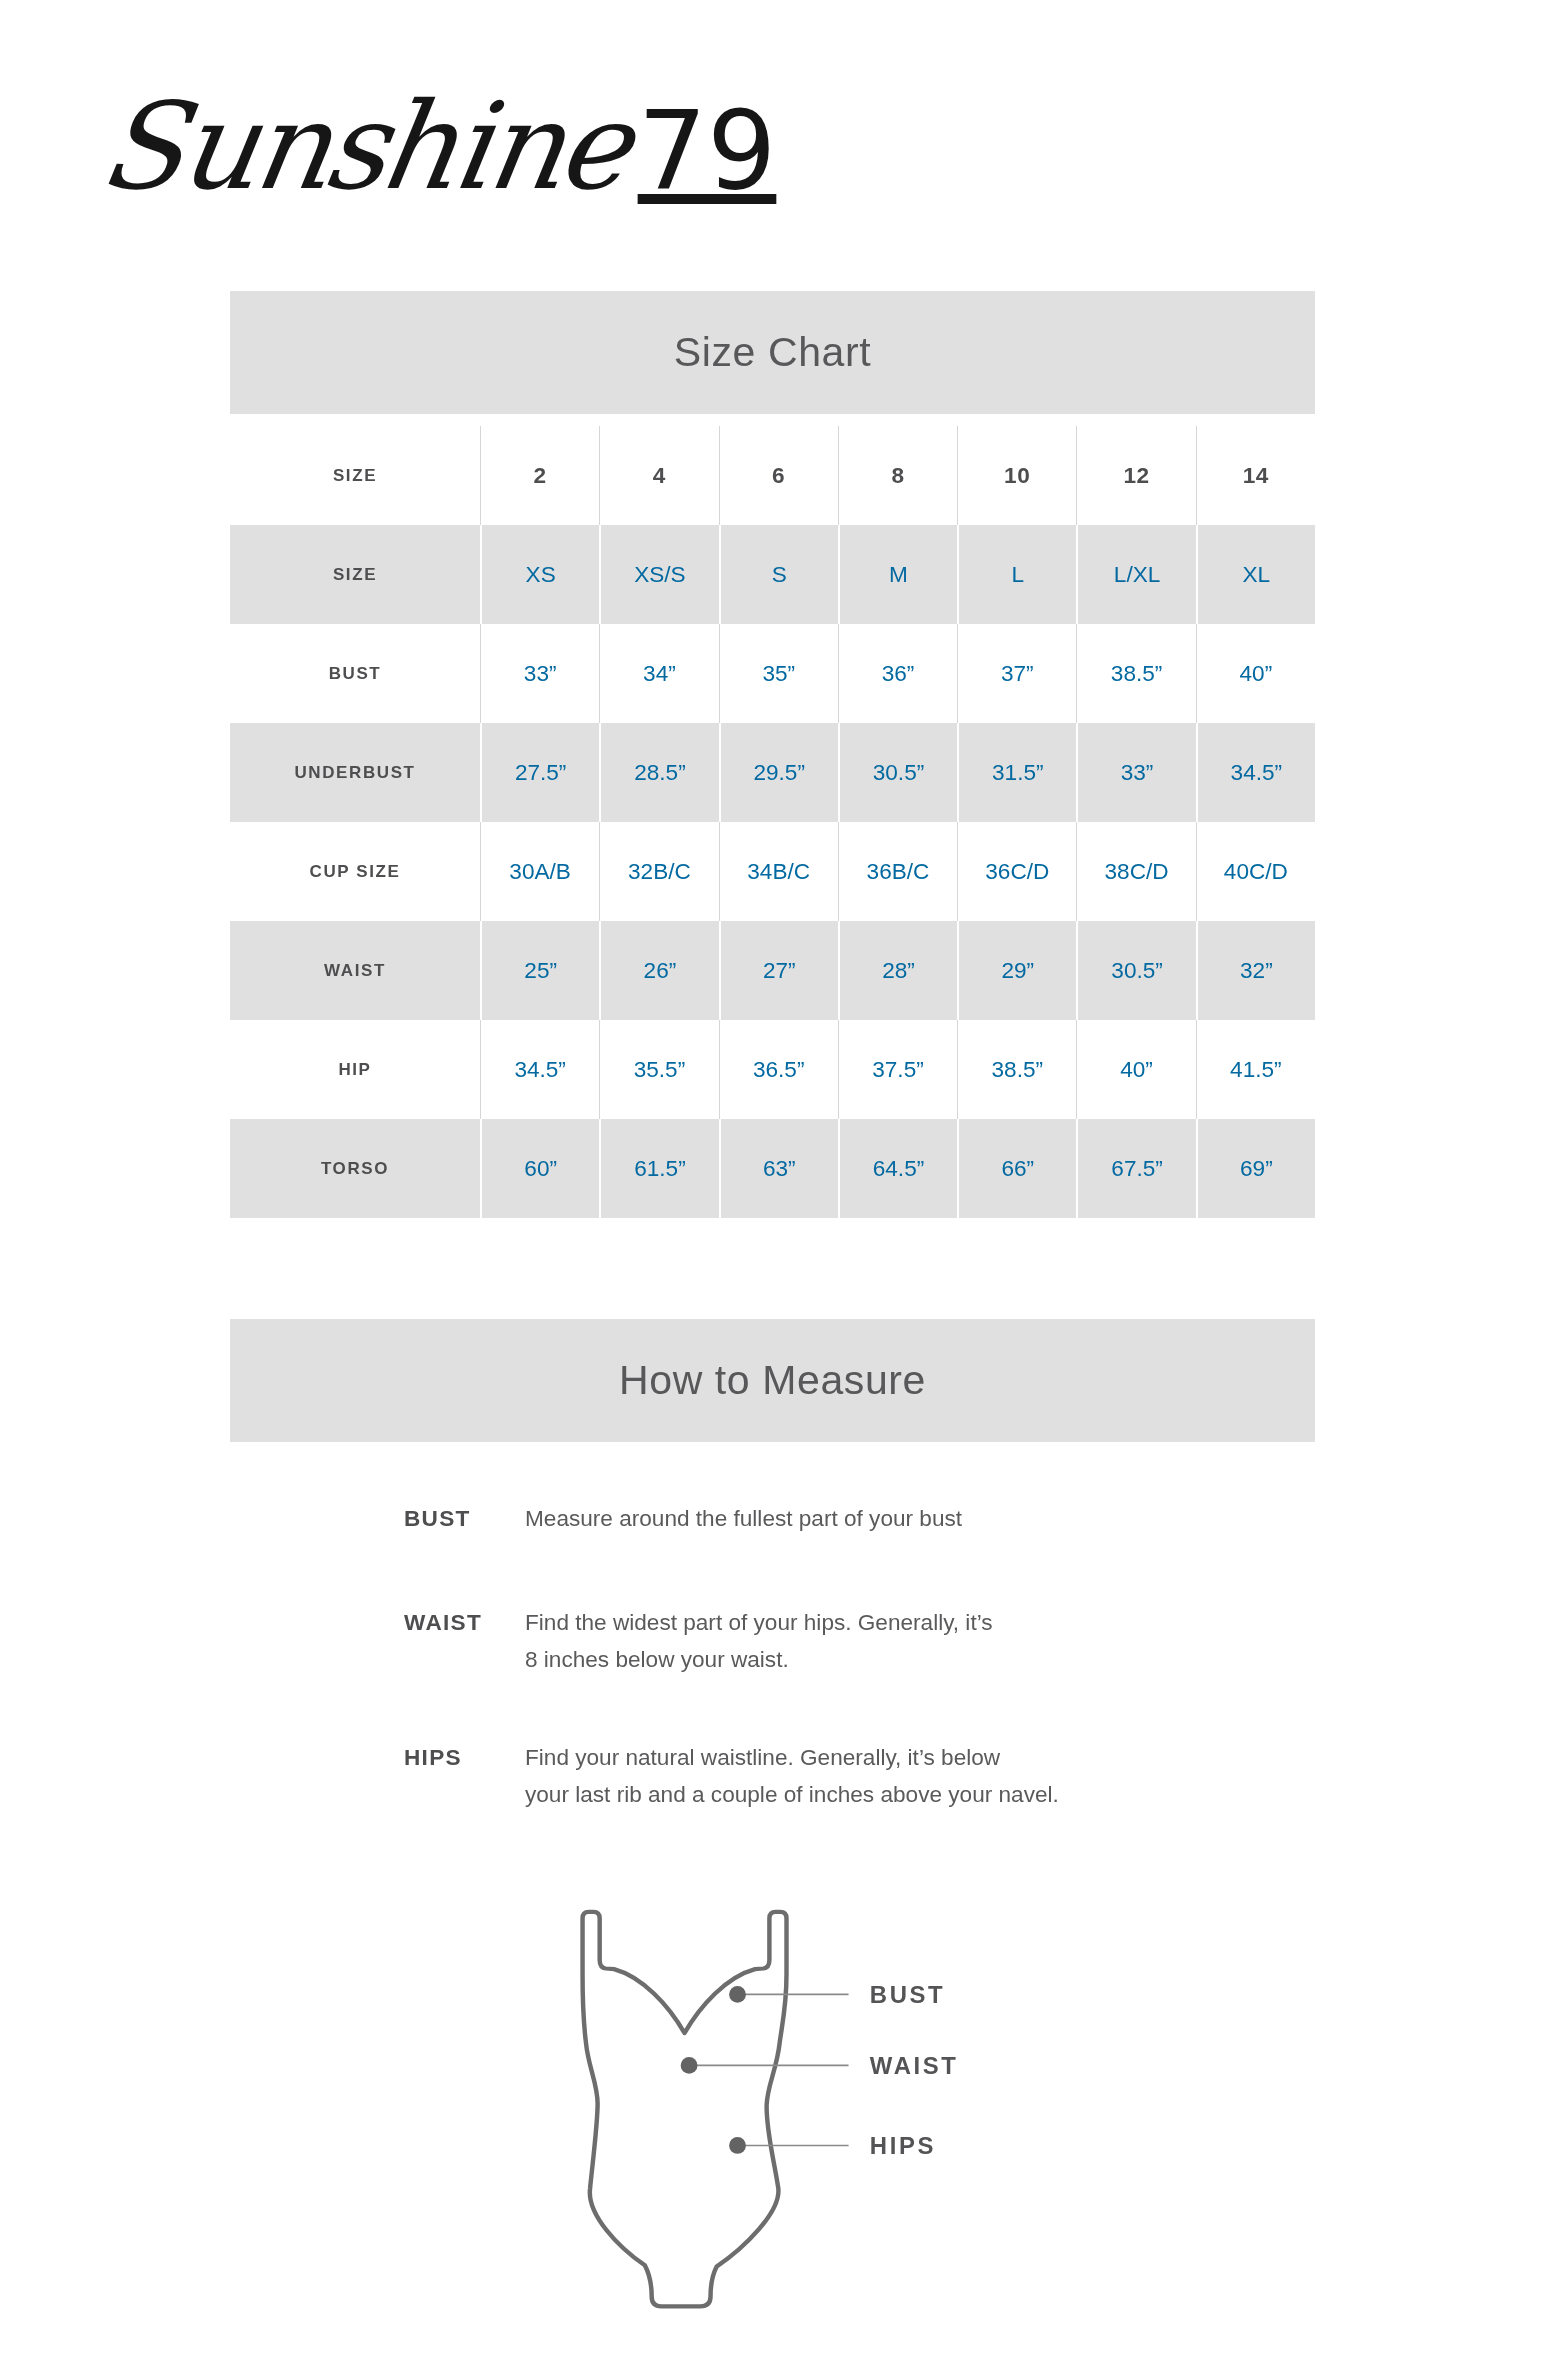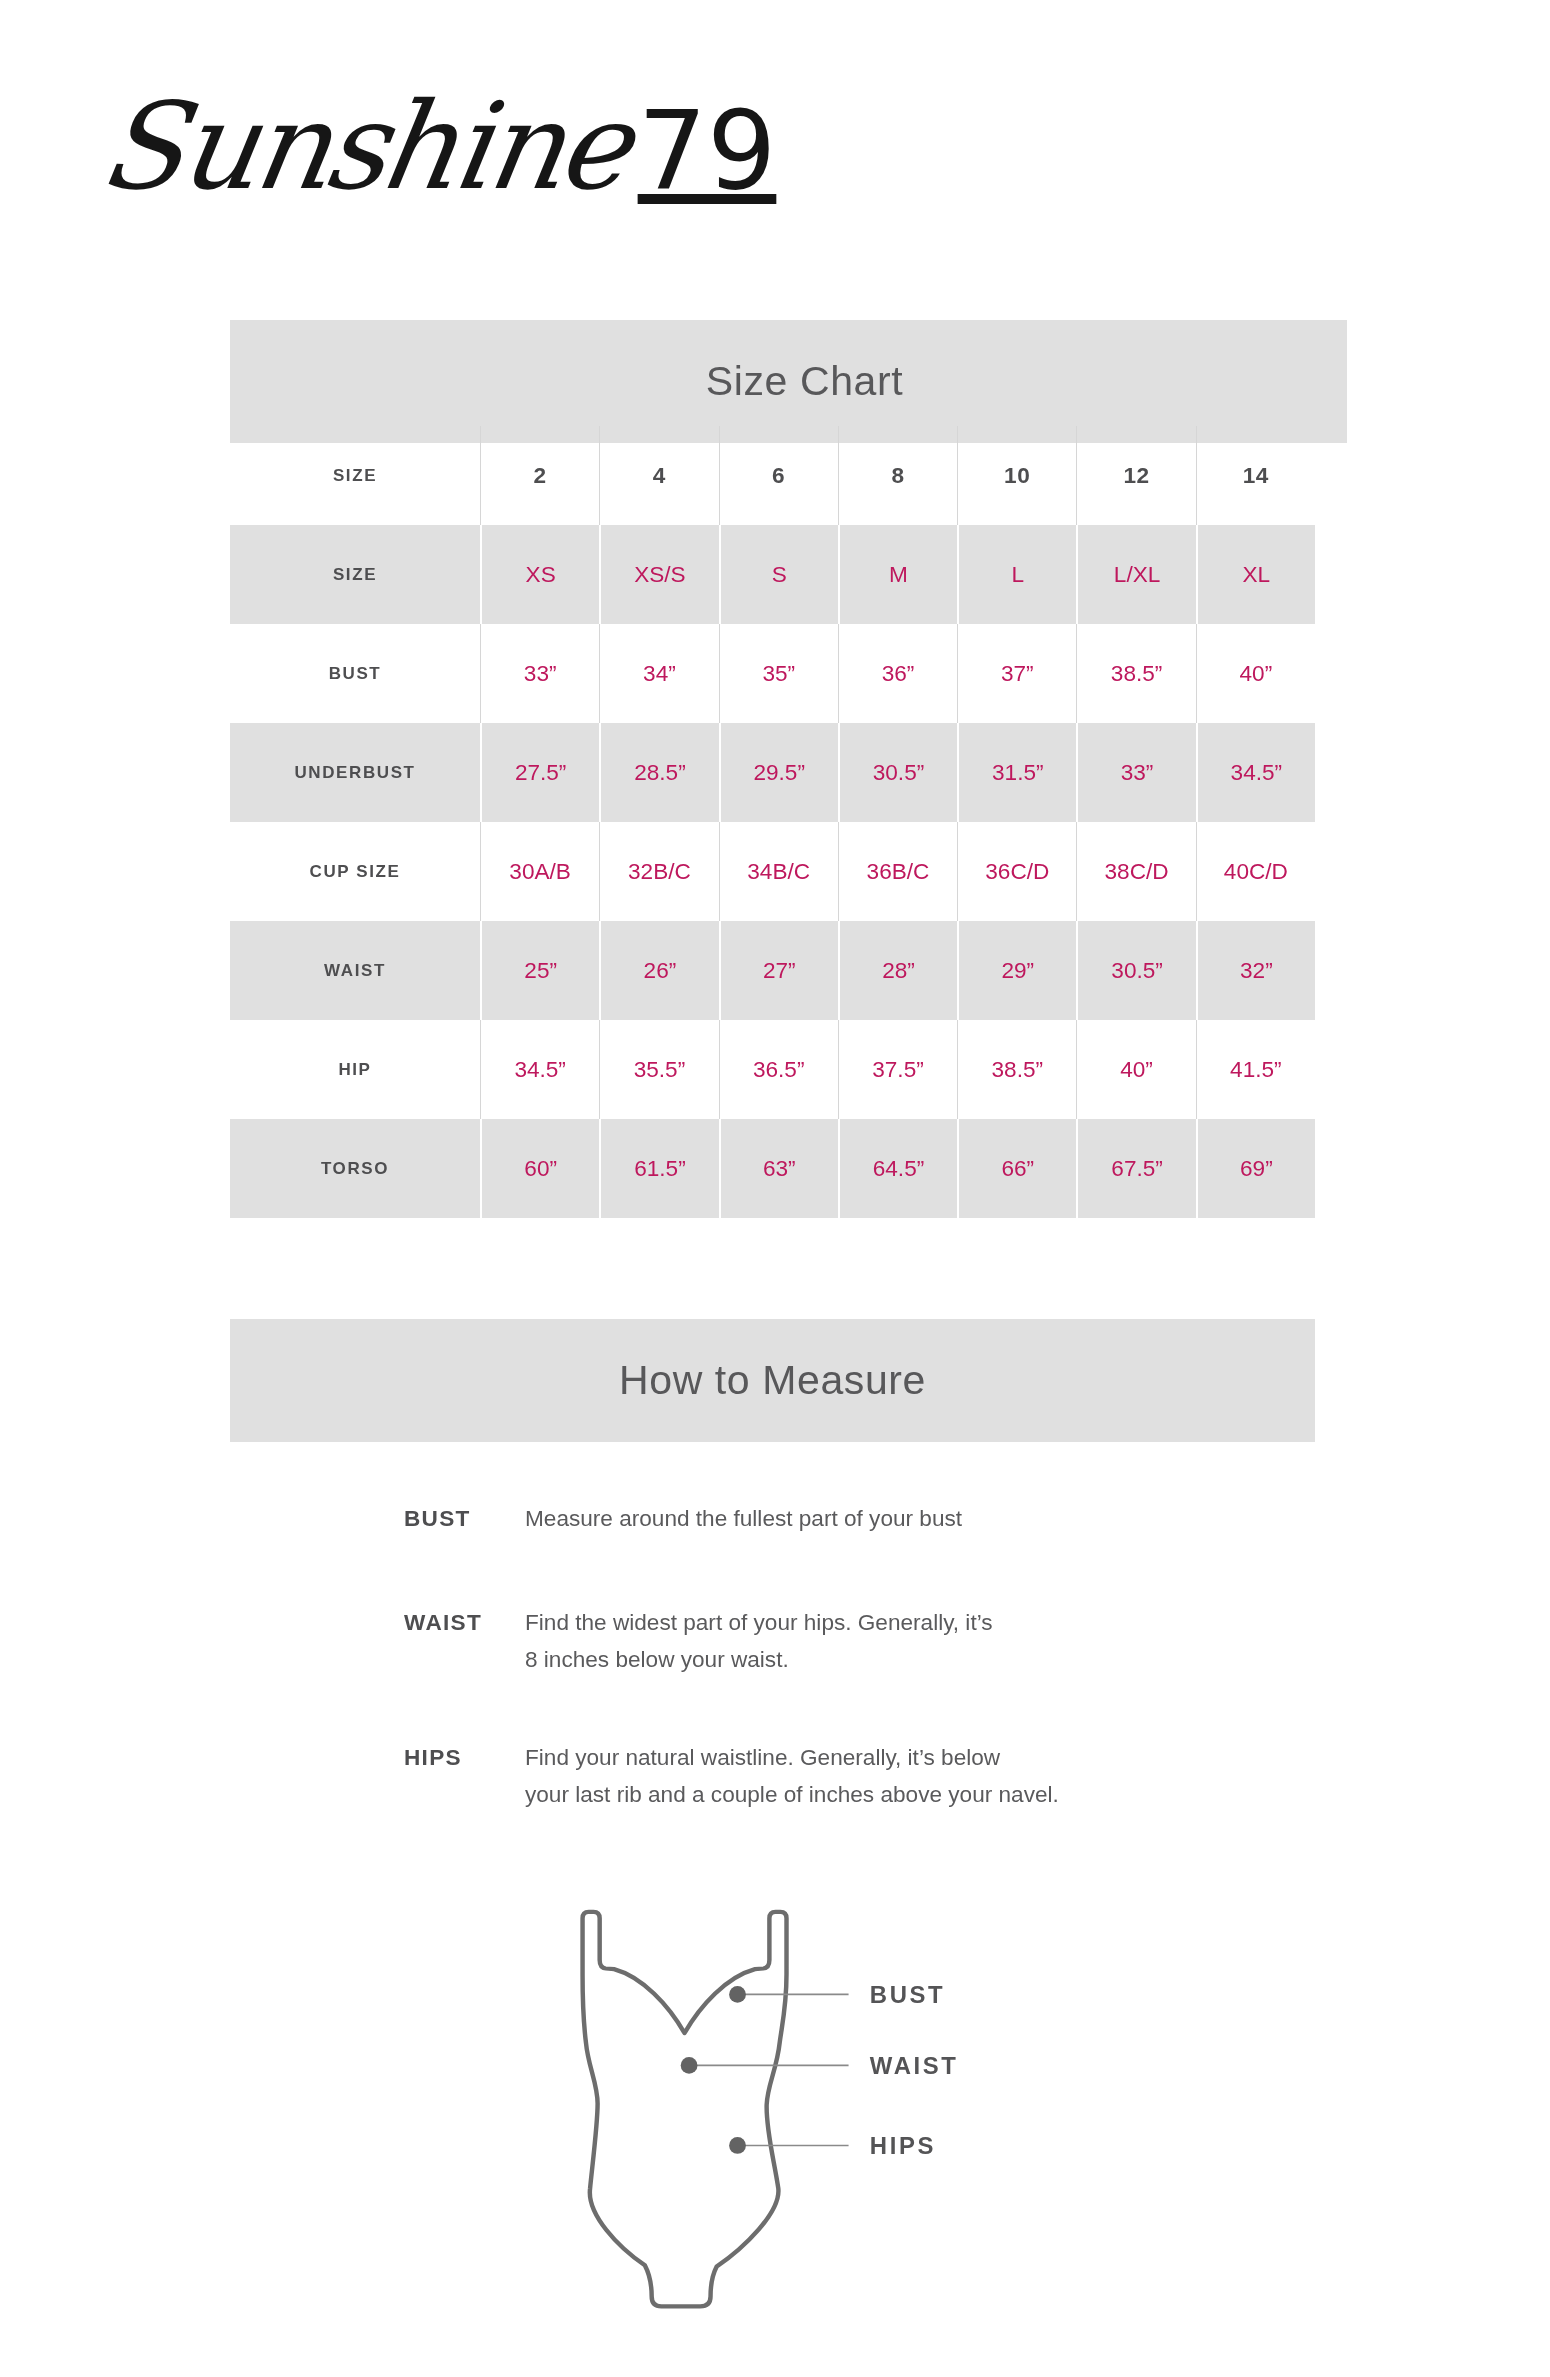--- a/index.html
+++ b/index.html
@@ -9,29 +9,29 @@
   
   .logo{position:absolute;left:113px;top:84px;display:flex;align-items:baseline;color:#161616;}
   .logo-script{font-family:"DejaVu Serif",serif;font-style:italic;font-size:120px;line-height:1.05;
                transform:skewX(-12deg);letter-spacing:-5.2px;}
   .logo-number{font-family:"DejaVu Sans",sans-serif;font-size:109px;line-height:1;margin-left:3.9px;font-weight:400;text-decoration:underline;}
 
   
   .band{position:absolute;left:230px;width:1085px;height:123px;background:#e0e0e0;
         display:flex;align-items:center;justify-content:center;
         font-size:41px;color:#58585a;letter-spacing:0.6px;}
-  .band.size-chart{top:320px;padding-left:32px;}
+  .band.size-chart{top:291px;}
   .band.how-to{top:1319px;}
 
   
   .t-rows{position:absolute;left:230px;top:426px;width:1085px;}
   .t-row{display:grid;grid-template-columns:250px repeat(7,1fr);height:99px;}
   .t-row>div{display:flex;align-items:center;justify-content:center;}
   .t-label{font-weight:bold;letter-spacing:1.6px;color:#4e4e50;font-size:17px;}
-  .t-cell{font-size:22.6px;color:#be185d;}
+  .t-cell{font-size:22.6px;color:#0369a1;}
   .t-row.hdr .t-cell{font-weight:bold;color:#4e4e50;letter-spacing:0.6px;}
   .t-row.shaded>div{background:#e0e0e0;border-left:2.6px solid #ffffff;}
   .t-row.shaded>div:first-child{border-left:none;}
   .t-row.light>div{border-left:0.6px solid #d6d6d6;}
   .t-row.light>div:first-child{border-left:none;}
 
   
   .m-row{position:absolute;left:0;right:0;}
   .m-label{position:absolute;left:404px;top:0;font-weight:bold;font-size:22.6px;
            letter-spacing:1.3px;color:#4e4e50;line-height:37px;}

